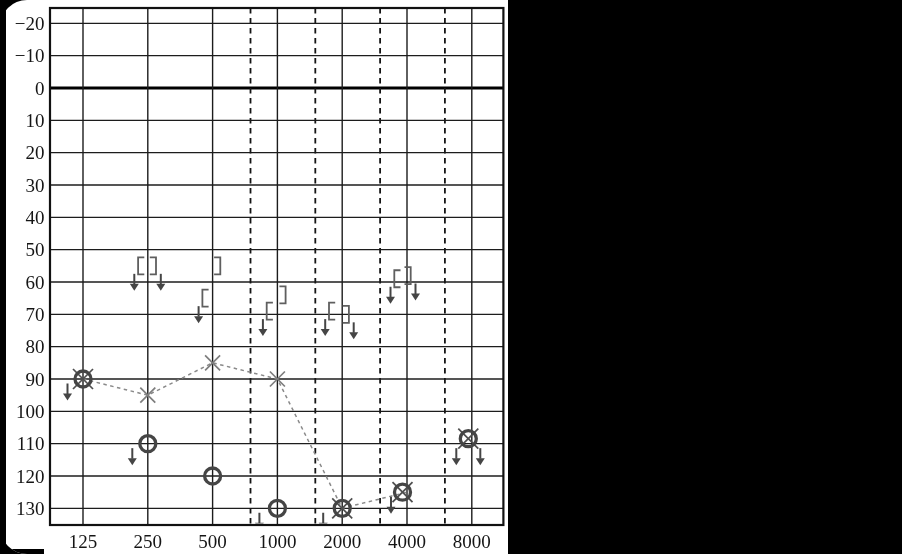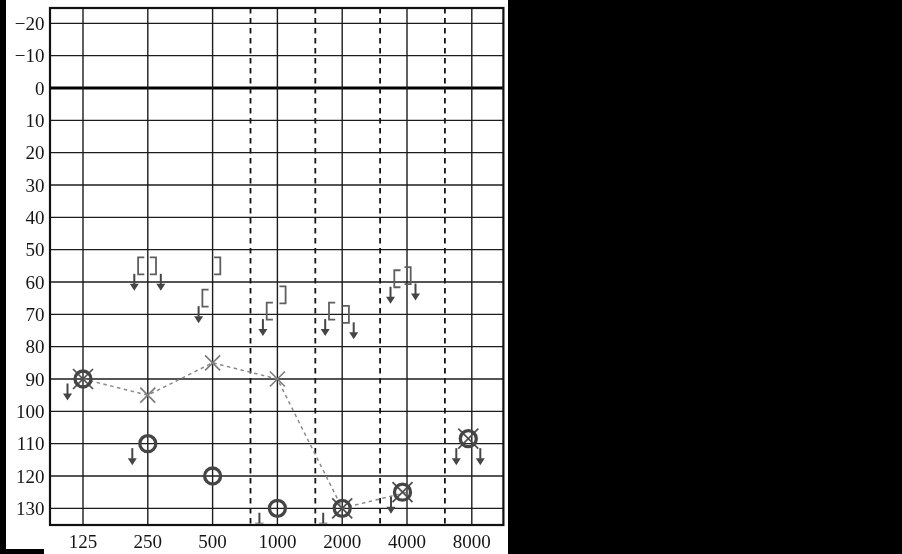--- a/index.html
+++ b/index.html
@@ -2,20 +2,21 @@
 <html><head>
 <meta charset="utf-8">
 <style>
   html,body{margin:0;padding:0;background:#000;}
   .stage{
     position:relative;
     width:902px;height:554px;
     background:#000;
     overflow:hidden;
     font-family:"Liberation Serif","DejaVu Serif",serif;
+    border-radius:27px;
   }
   .paper{
     position:absolute;left:6px;top:0;width:502px;height:554px;
     background:#ffffff;
   }
   .edge-strip{
     position:absolute;left:0;top:0;width:6px;height:554px;background:#000;
   }
   .notch{
     position:absolute;left:0;top:549px;width:44px;height:5px;background:#000;

